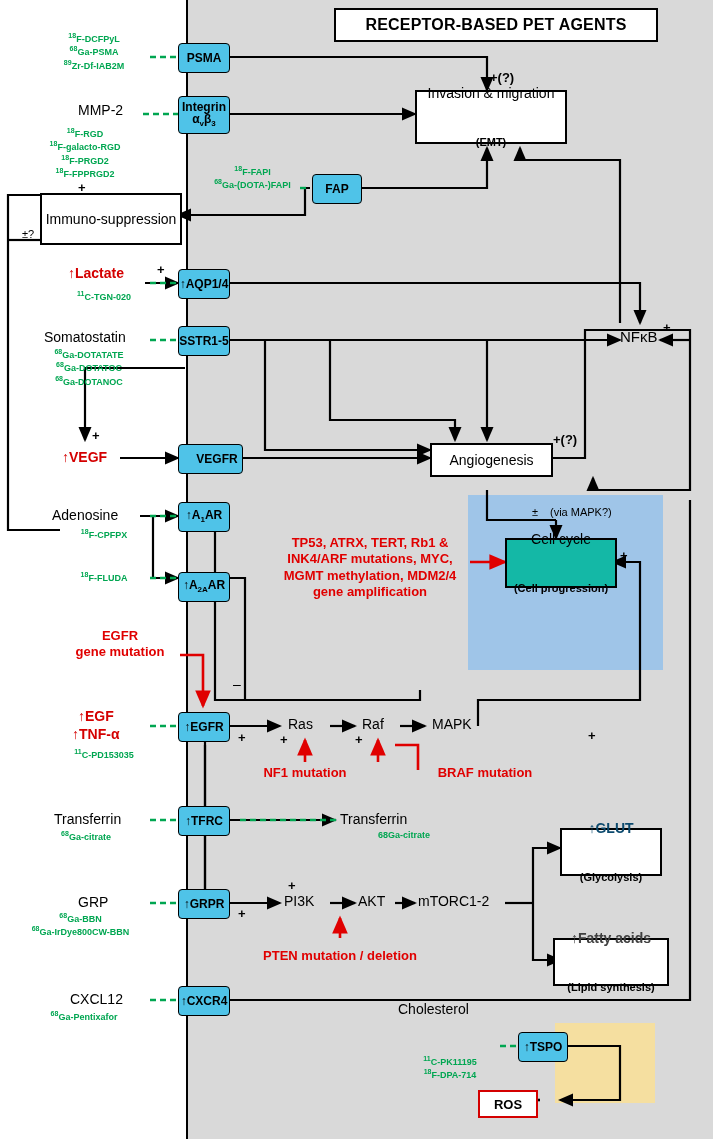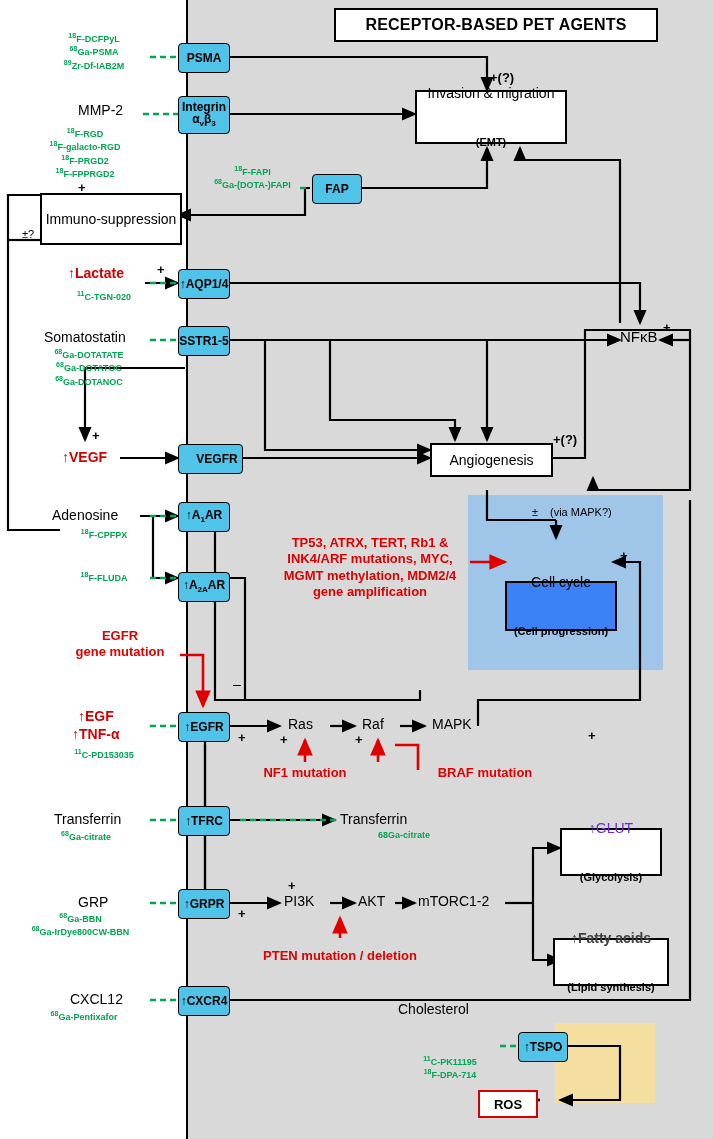--- a/index.html
+++ b/index.html
@@ -237,21 +237,21 @@
     <div><span class="sup">18</span>F-CPFPX</div>
   </div>
   <div class="abs tracer" style="left:58px;top:571px;width:92px;">
     <div><span class="sup">18</span>F-FLUDA</div>
   </div>
   <div class="abs recept" style="left:178px;top:564px;width:50px;height:28px;margin-top:8px;">
     <span>↑A<span class="subx">2A</span>AR</span>
   </div>
 
   <div class="abs redtext" style="left:275px;top:535px;width:190px;">TP53, ATRX, TERT, Rb1 &amp; INK4/ARF mutations, MYC, MGMT methylation, MDM2/4 gene amplification</div>
-  <div class="abs wbox" style="left:505px;top:538px;width:108px;height:46px;background:#3b82f6;margin-top:43px;">
+  <div class="abs wbox" style="left:505px;top:538px;width:108px;height:46px;background:#14b8a6;">
     <span>Cell cycle</span>
     <span class="sub">(Cell progression)</span>
   </div>
   <div class="abs small" style="left:532px;top:506px;">±</div>
   <div class="abs small" style="left:550px;top:506px;">(via MAPK?)</div>
   <div class="abs plus" style="left:620px;top:548px;">+</div>
 
   <div class="abs redtext" style="left:60px;top:628px;width:120px;">
     <div>EGFR</div>
     <div>gene mutation</div>
@@ -297,21 +297,21 @@
   </div>
   <div class="abs plus" style="left:238px;top:906px;">+</div>
   <div class="abs plus" style="left:288px;top:878px;">+</div>
 
   <div class="abs nolabel" style="left:284px;top:893px;">PI3K</div>
   <div class="abs nolabel" style="left:358px;top:893px;">AKT</div>
   <div class="abs nolabel" style="left:418px;top:893px;">mTORC1-2</div>
   <div class="abs redtext" style="left:250px;top:948px;width:180px;">PTEN mutation / deletion</div>
 
   <div class="abs wbox" style="left:560px;top:828px;width:98px;height:44px;">
-    <span style="color:#6d28d9;font-weight:normal;">↑GLUT</span>
+    <span style="color:#0c4a6e;font-weight:bold;">↑GLUT</span>
     <span class="sub">(Glycolysis)</span>
   </div>
   <div class="abs wbox" style="left:553px;top:938px;width:112px;height:44px;">
     <span style="color:#404040;font-weight:bold;">↑Fatty acids</span>
     <span class="sub">(Lipid synthesis)</span>
   </div>
 
   <div class="abs plainlabel" style="left:70px;top:991px;">CXCL12</div>
   <div class="abs tracer" style="left:18px;top:1010px;width:132px;">
     <div><span class="sup">68</span>Ga-Pentixafor</div>

